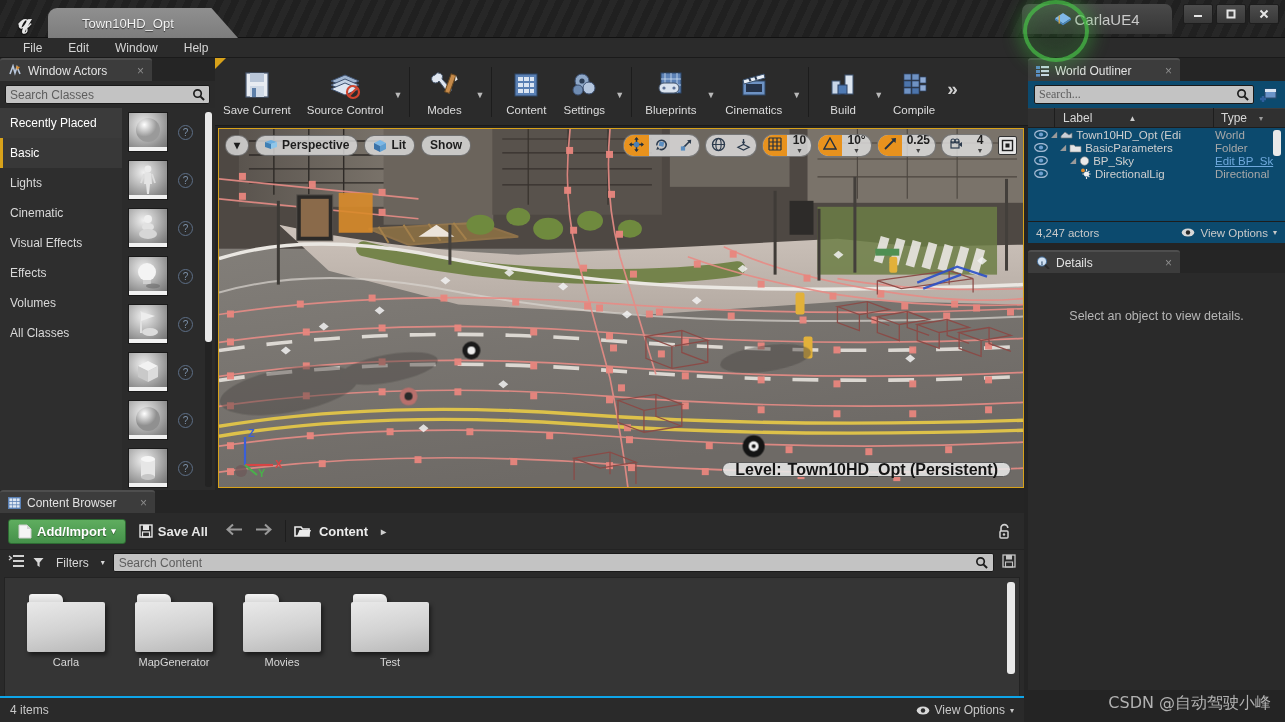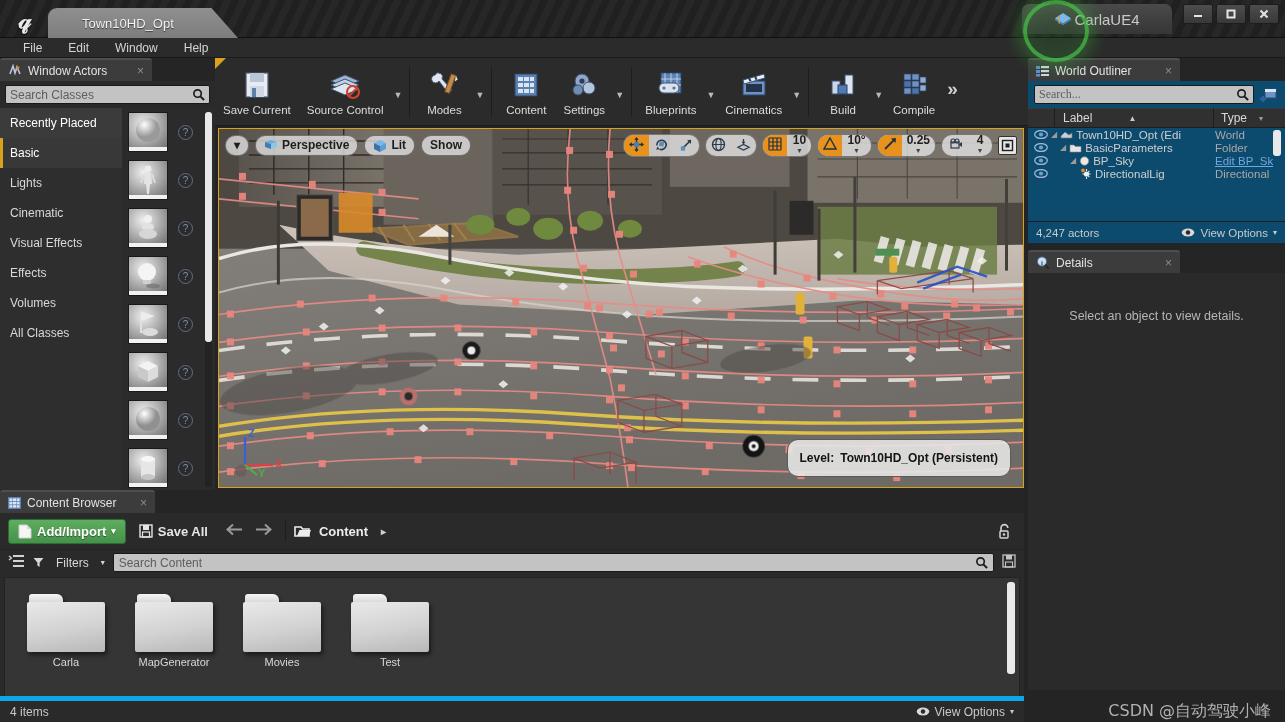--- a/index.html
+++ b/index.html
@@ -184,24 +184,24 @@
   .vp-gi.on { background: #e8921d; }
   .vp-num { display: flex; flex-direction: column; align-items: center; justify-content: center; line-height: 1; }
   .vp-num .nv { font-size: 12px; font-weight: bold; color: #1e1e1e; }
   .vp-num .nc { font-size: 7px; color: #444; margin-top: 1px; }
   .vp-right { margin-left: auto; display: flex; align-items: center; gap: 5px; }
   .vp-maxbtn {
     width: 19px; height: 19px; background: #e6e6e6; border: 1px solid #333;
     border-radius: 2px; display: flex; align-items: center; justify-content: center;
   }
   .level-badge {
-    position: absolute; right: 12px; bottom: 10px; height: 38px;
+    position: absolute; right: 12px; bottom: 10px; height: 15px;
     background: rgba(232,232,232,.88); border: 1px solid #5a5a5a; border-radius: 11px;
     display: flex; align-items: center; padding: 0 12px;
-    color: #141414; font-size: 12px; font-weight: bold; z-index: 6;
+    color: #141414; font-size: 16px; font-weight: bold; z-index: 6;
   }
   .axis-gizmo { position: absolute; left: 14px; bottom: 10px; width: 56px; height: 56px; z-index: 6; }
 
   
   .wo-panel {
     position: absolute; left: 1028px; top: 58px; width: 257px; height: 185px;
     background: #0c4a6e;
   }
   .wo-search { padding: 4px 6px 4px 6px; display: flex; gap: 5px; align-items: center; }
   .wo-search .search-box { flex: 1; font-family: Liberation Serif, serif; }
@@ -299,28 +299,28 @@
   .cb-folder .fname {
     margin-top: 4px; text-align: center; color: #d8d8d8; font-size: 11px;
     white-space: nowrap; overflow: hidden;
   }
   .cb-vscroll {
     position: absolute; right: 4px; top: 4px; width: 8px; height: 92px;
     background: #e9e9e9; border-radius: 3px;
   }
   .cb-status {
     position: absolute; left: 0; bottom: 0; width: 1024px; height: 26px;
-    background: #2a2a2a; border-top: 5px solid #0ea5e9;
+    background: #2a2a2a; border-top: 2px solid #0ea5e9;
     display: flex; align-items: center; padding: 0 10px;
     color: #c8c8c8; font-size: 12px;
   }
   .cb-viewopts { margin-left: auto; display: flex; align-items: center; gap: 5px; }
 
   .watermark {
-    position: absolute; right: 14px; bottom: 0;
+    position: absolute; right: 14px; bottom: 8px;
     color: #bdbdbd; font-size: 16px; opacity: .92;
     font-family: "DejaVu Sans", sans-serif;
   }
 </style>
 </head>
 <body>
 
 <div id="app">
 
   <div class="titlebar">

